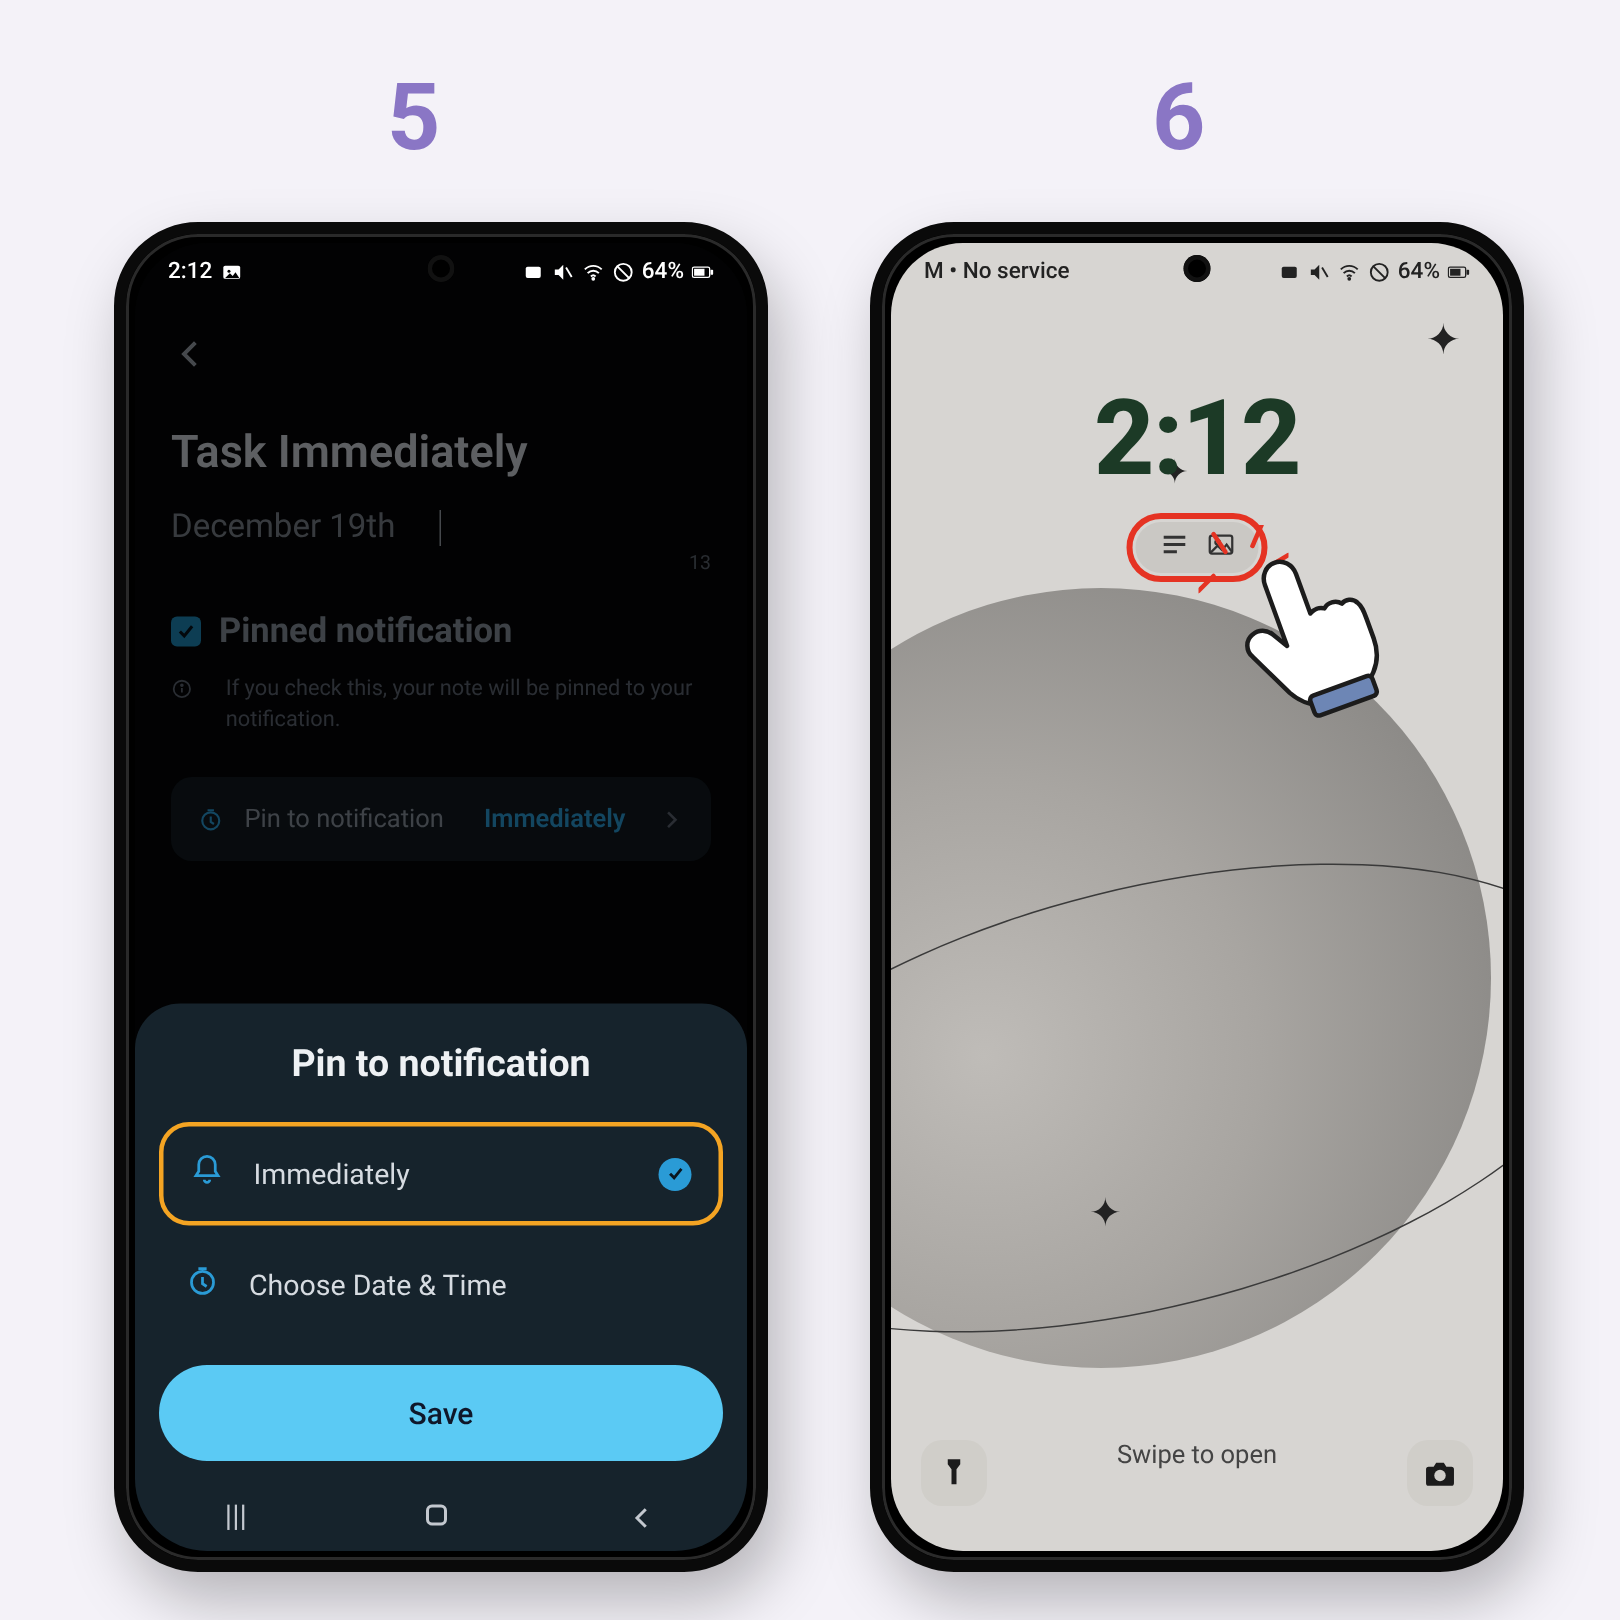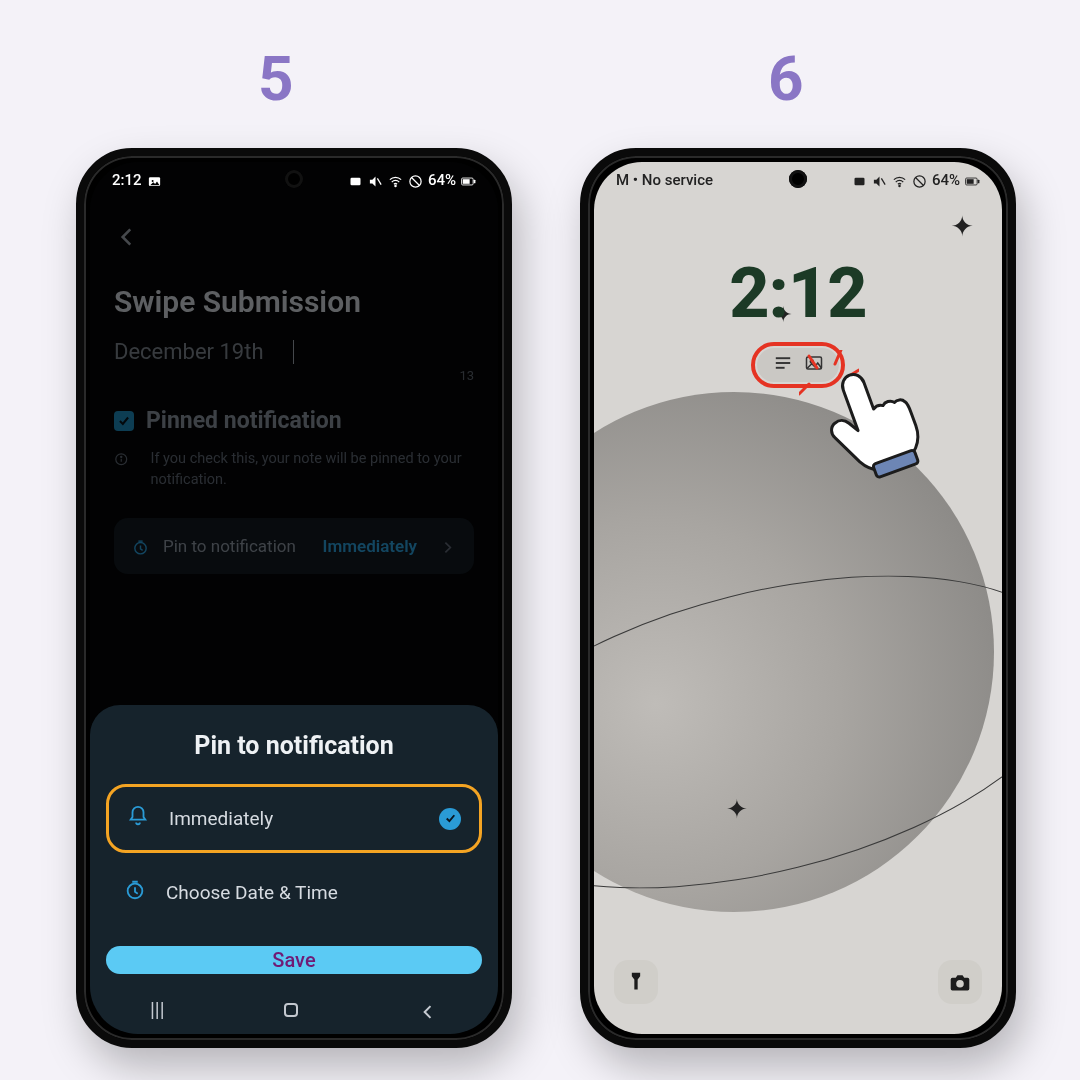--- a/index.html
+++ b/index.html
@@ -166,25 +166,25 @@
     color:#0a1620;
   }
   .opt.first {
     border:3.5px solid #f4a423;
     margin-bottom:8px;
   }
   .opt .ico { color:#2a9bd6; width:22px; text-align:center; }
   .save-btn {
     margin-top:22px;
     background:#5bcaf4;
-    color:#701a75;
+    color:#0f172a;
     text-align:center;
     font-size:20px;
     font-weight:500;
-    padding:2px 0;
+    padding:20px 0;
     border-radius:40px;
   }
   
   .nav3 {
     position:absolute;
     left:0; right:0; bottom:0;
     height:48px;
     display:flex;
     align-items:center;
     justify-content:space-around;
@@ -353,21 +353,21 @@
         </span>
       </div>
     </div>
 
     <div class="p1-page">
       <div class="back-ico">
         <svg class="ico" viewBox="0 0 24 24" fill="none" stroke="currentColor" stroke-width="2.4">
             <path d="M15 5l-7 7 7 7"></path>
           </svg>
       </div>
-      <div class="p1-title">Swipe Submission</div>
+      <div class="p1-title">Task Immediately</div>
       <div class="p1-date">
         <span>December 19th</span>
         <span class="caret"></span>
       </div>
       <div class="char-count">13</div>
 
       <div class="pin-row">
         <span class="chk">
           <svg viewBox="0 0 24 24" width="14" height="14" fill="none" stroke="currentColor" stroke-width="3.5">
               <path d="M5 12l5 5 9-11"></path>
@@ -537,20 +537,21 @@
 
     <div class="hand">
       <svg width="110" height="120" viewBox="0 0 110 120">
         <g transform="rotate(-20 55 60)">
           <path d="M38 20c0-7 5-12 11-12s11 5 11 12v28c3-2 7-2 10 0 3-3 9-3 12 1 3-2 8-1 10 3 2 3 2 7 2 12v14c0 16-11 30-30 30H52c-10 0-18-6-23-15L14 62c-3-5-1-12 5-14 5-2 10 0 13 5l6 10V20z" fill="#ffffff" stroke="#1c1c1c" stroke-width="3" stroke-linejoin="round"></path>
           <rect x="40" y="100" width="44" height="14" rx="3" fill="#6d86b5" stroke="#1c1c1c" stroke-width="3"></rect>
         </g>
       </svg>
     </div>
 
+    <div class="swipe">Swipe to open</div>
 
     <div class="lock-btn l">
       <svg width="20" height="22" viewBox="0 0 24 26" fill="currentColor">
           <path d="M7 2h10v4l-3 4v12h-4V10L7 6V2z"></path>
         </svg>
     </div>
     <div class="lock-btn r">
       <svg width="22" height="20" viewBox="0 0 26 22" fill="currentColor">
           <path d="M4 6h4l2-3h6l2 3h4a2 2 0 0 1 2 2v11a2 2 0 0 1-2 2H4a2 2 0 0 1-2-2V8a2 2 0 0 1 2-2z"></path>
           <circle cx="13" cy="13" r="4.5" fill="#d0cec9"></circle>

